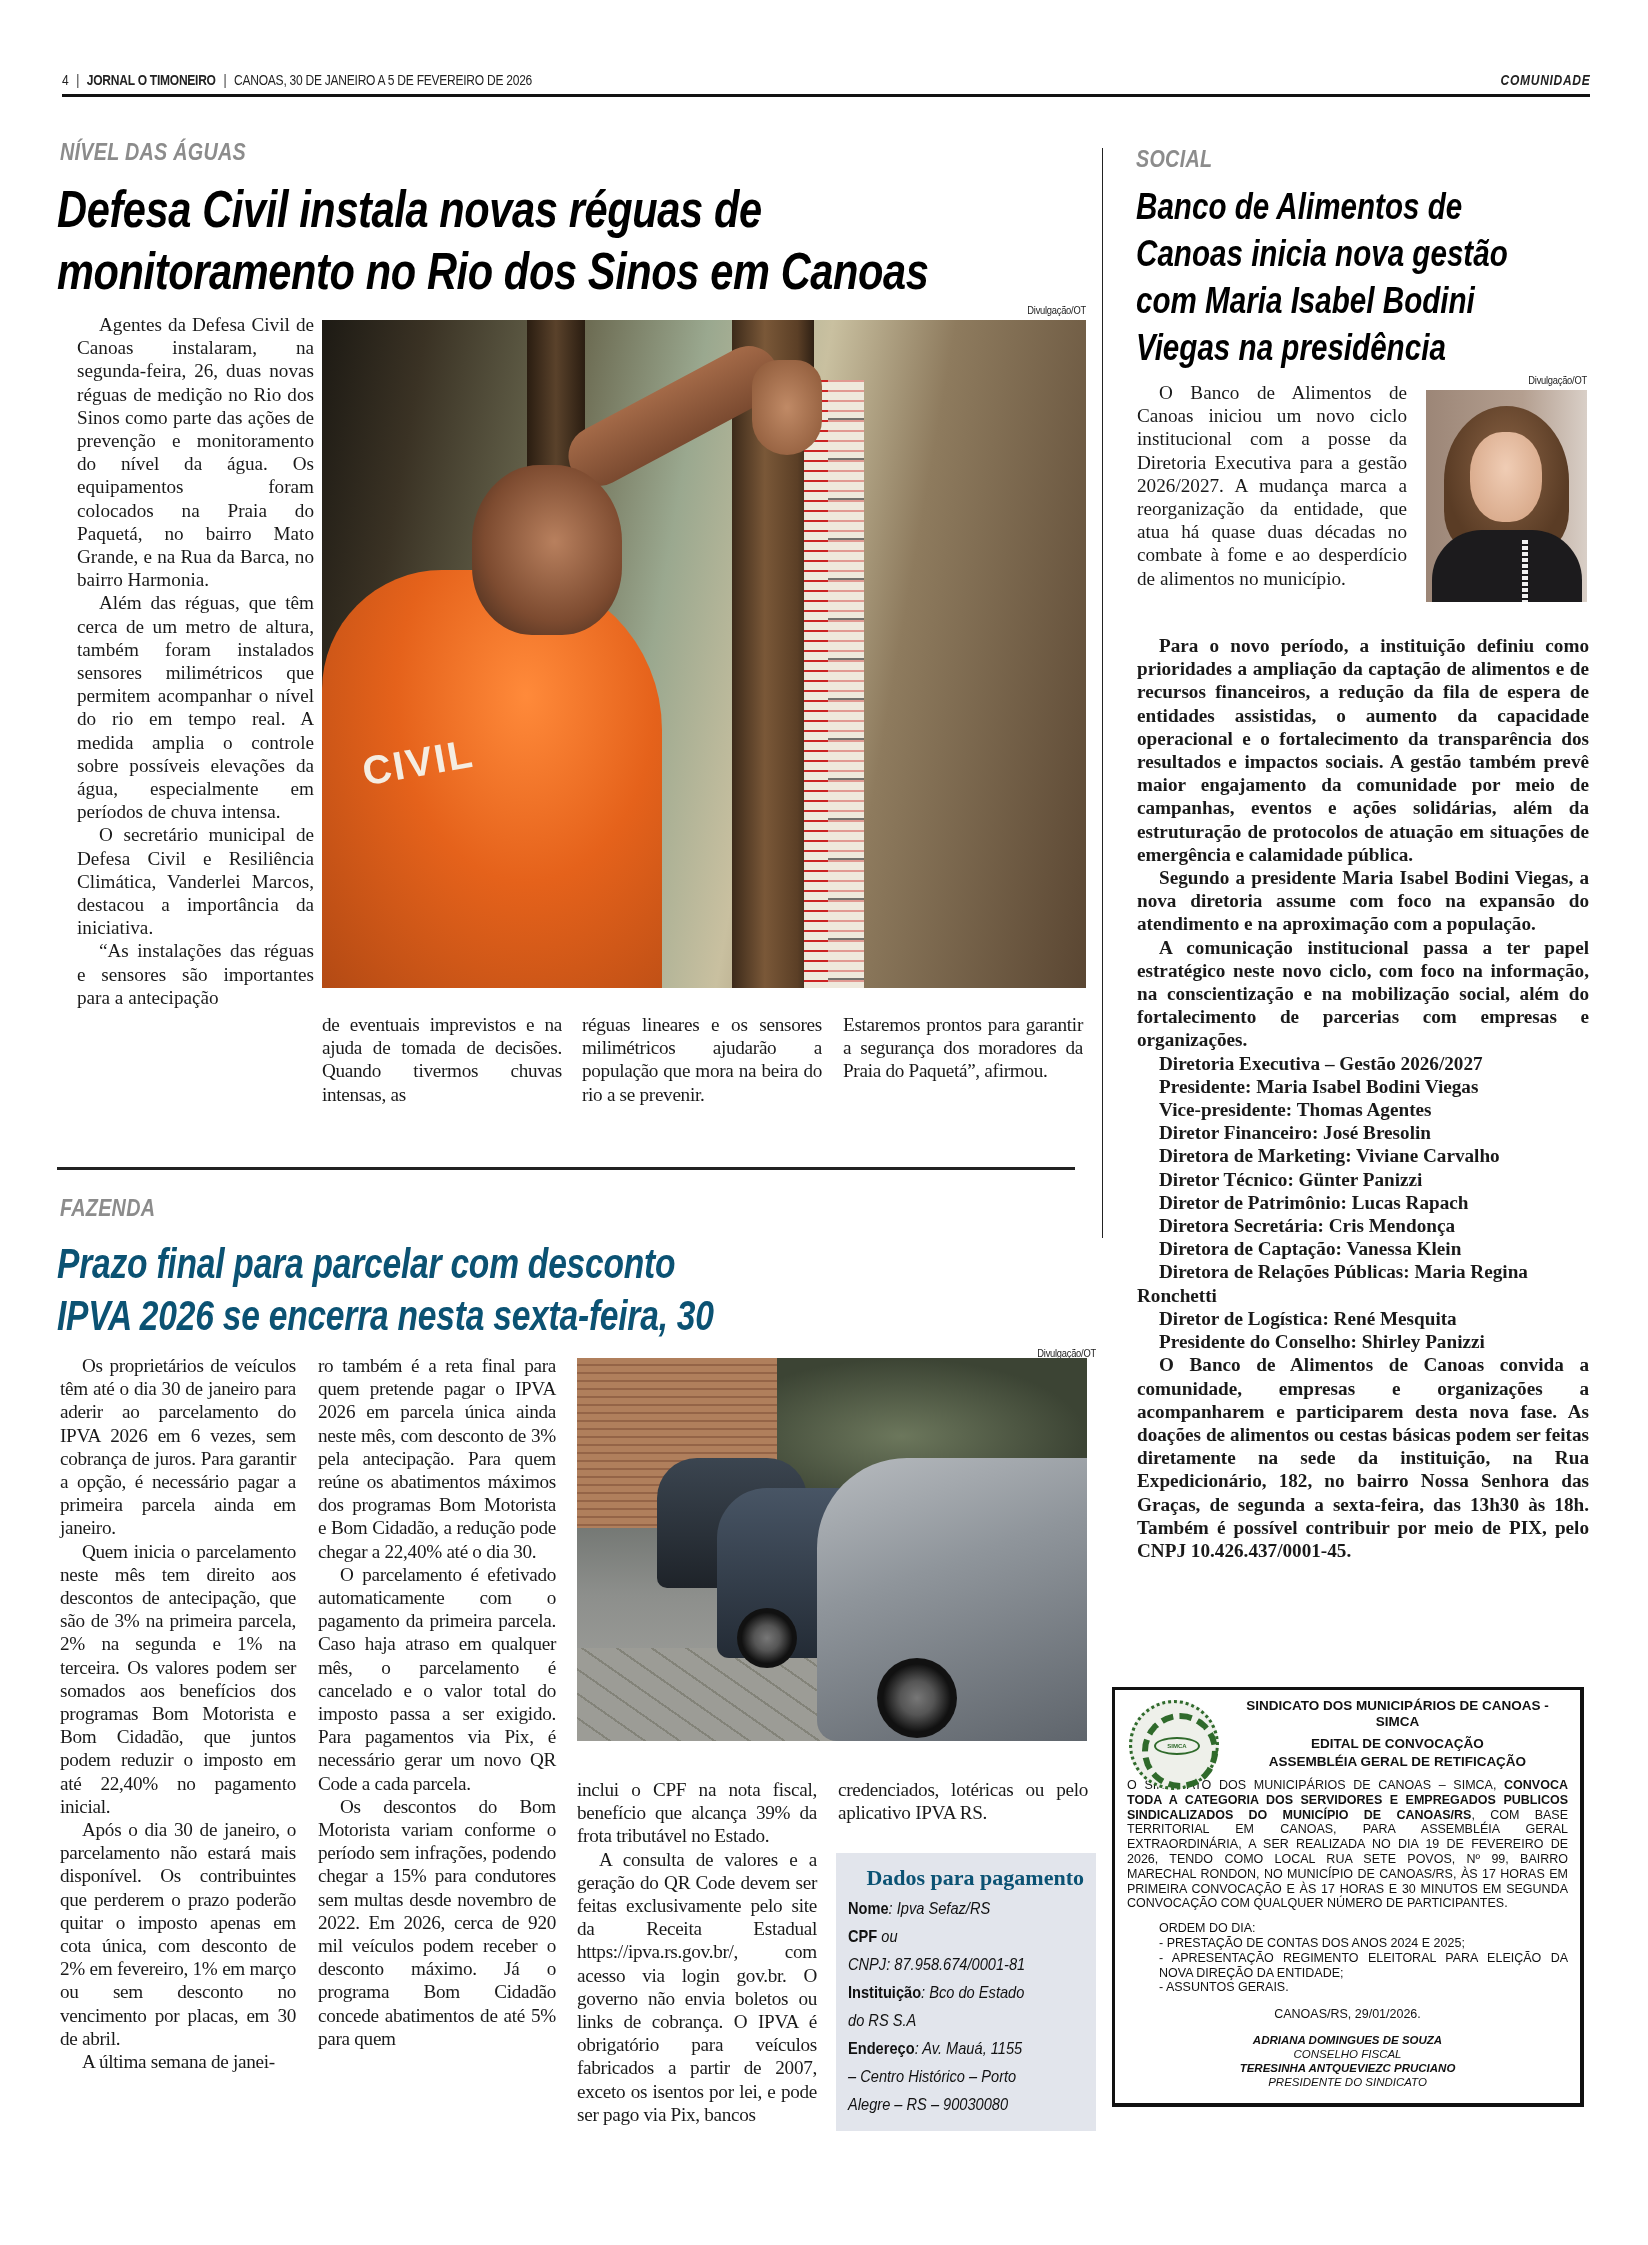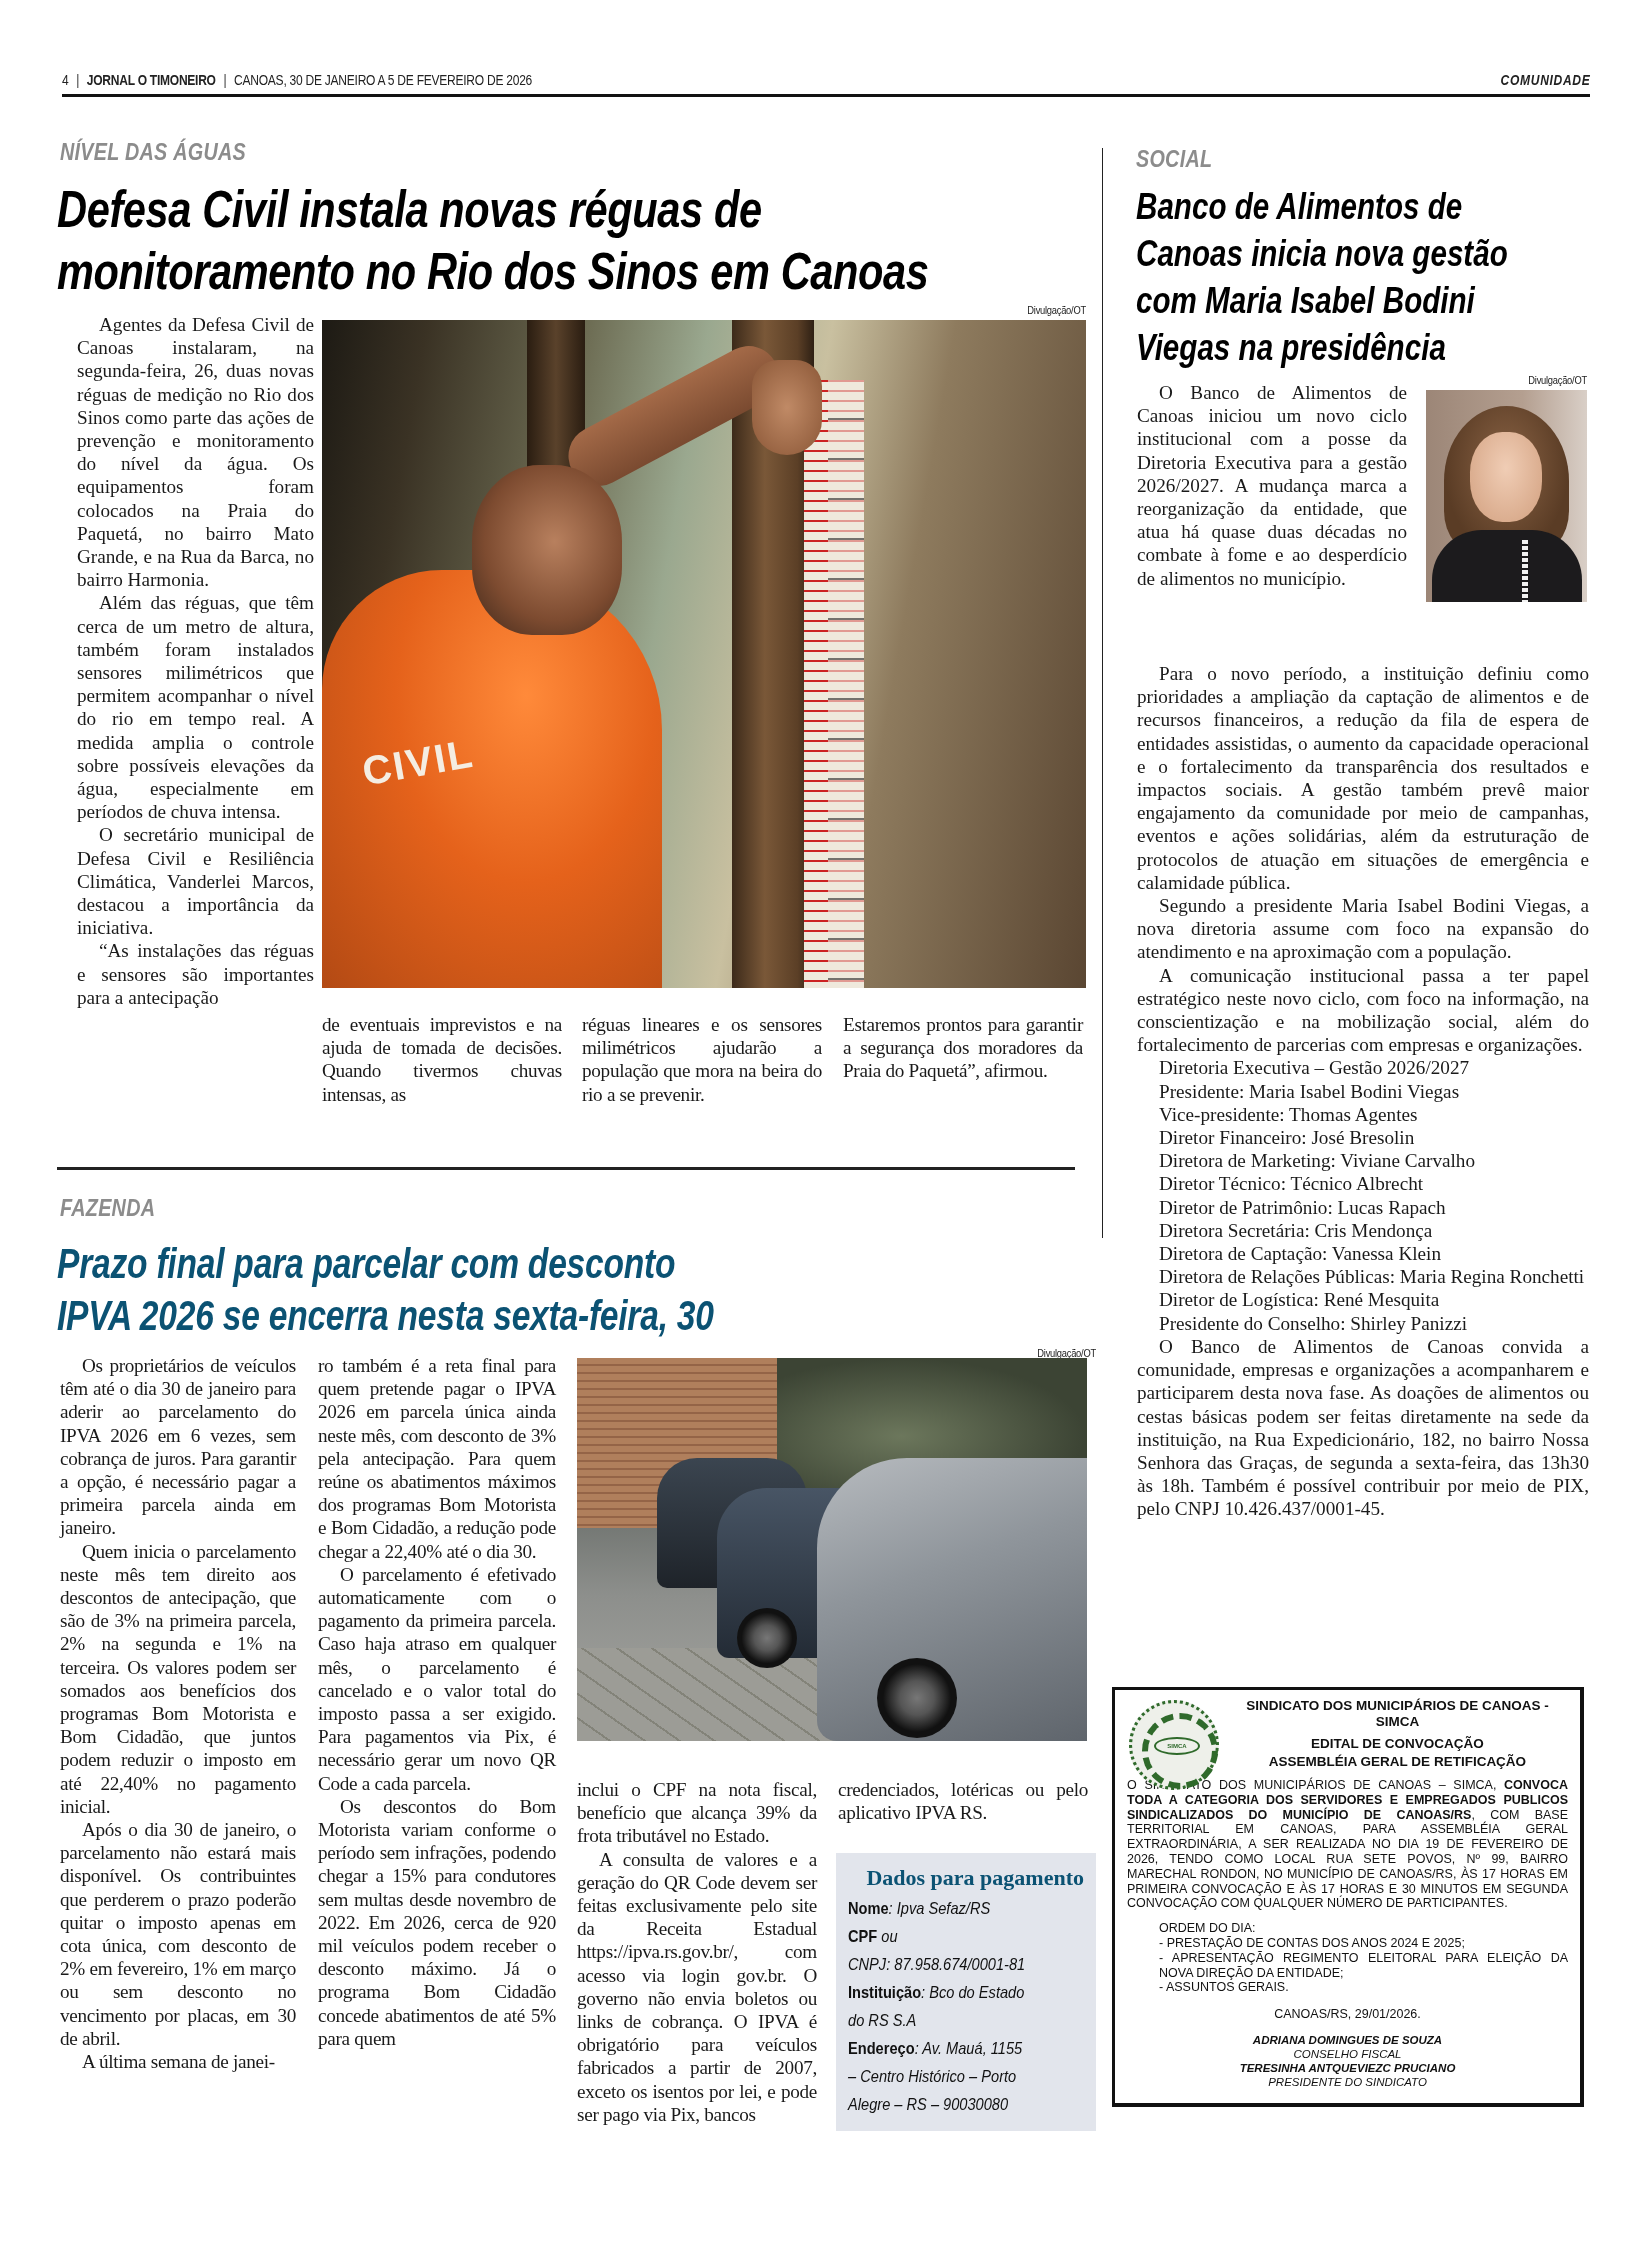--- a/index.html
+++ b/index.html
@@ -174,31 +174,31 @@
 <div class="photo photo-2" title="Retrato de Maria Isabel Bodini Viegas">
   <div class="hair"></div>
   <div class="face"></div>
   <div class="body"></div>
   <div class="pearls"></div>
 </div>
 
 <div class="col" style="left:1137px; top:381px; width:270px;">
   <p>O Banco de Alimentos de Canoas iniciou um novo ciclo institucional com a posse da Diretoria Executiva para a gestão 2026/2027. A mudança marca a reorganização da entidade, que atua há quase duas décadas no combate à fome e ao desperdício de alimentos no município.</p>
 </div>
-<div class="col" style="left:1137px; top:662px; width:452px;">
+<div class="col" style="left:1137px; top:634px; width:452px;font-weight:bold;">
   <p>Para o novo período, a instituição definiu como prioridades a ampliação da captação de alimentos e de recursos financeiros, a redução da fila de espera de entidades assistidas, o aumento da capacidade operacional e o fortalecimento da transparência dos resultados e impactos sociais. A gestão também prevê maior engajamento da comunidade por meio de campanhas, eventos e ações solidárias, além da estruturação de protocolos de atuação em situações de emergência e calamidade pública.</p>
   <p>Segundo a presidente Maria Isabel Bodini Viegas, a nova diretoria assume com foco na expansão do atendimento e na aproximação com a população.</p>
   <p>A comunicação institucional passa a ter papel estratégico neste novo ciclo, com foco na informação, na conscientização e na mobilização social, além do fortalecimento de parcerias com empresas e organizações.</p>
   <div id="board-list">
       <p style="text-align: left;">Diretoria Executiva – Gestão 2026/2027</p>
       <p style="text-align: left;">Presidente: Maria Isabel Bodini Viegas</p>
       <p style="text-align: left;">Vice-presidente: Thomas Agentes</p>
       <p style="text-align: left;">Diretor Financeiro: José Bresolin</p>
       <p style="text-align: left;">Diretora de Marketing: Viviane Carvalho</p>
-      <p style="text-align: left;">Diretor Técnico: Técnico Albrecht</p>
+      <p style="text-align: left;">Diretor Técnico: Günter Panizzi</p>
       <p style="text-align: left;">Diretor de Patrimônio: Lucas Rapach</p>
       <p style="text-align: left;">Diretora Secretária: Cris Mendonça</p>
       <p style="text-align: left;">Diretora de Captação: Vanessa Klein</p>
       <p style="text-align: left;">Diretora de Relações Públicas: Maria Regina Ronchetti</p>
       <p style="text-align: left;">Diretor de Logística: René Mesquita</p>
       <p style="text-align: left;">Presidente do Conselho: Shirley Panizzi</p>
     </div>
   <p>O Banco de Alimentos de Canoas convida a comunidade, empresas e organizações a acompanharem e participarem desta nova fase. As doações de alimentos ou cestas básicas podem ser feitas diretamente na sede da instituição, na Rua Expedicionário, 182, no bairro Nossa Senhora das Graças, de segunda a sexta-feira, das 13h30 às 18h. Também é possível contribuir por meio de PIX, pelo CNPJ 10.426.437/0001-45.</p>
 </div>
 

